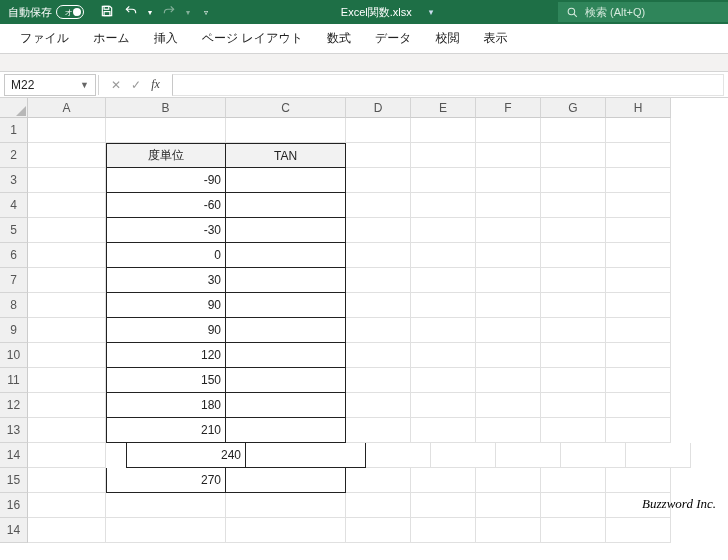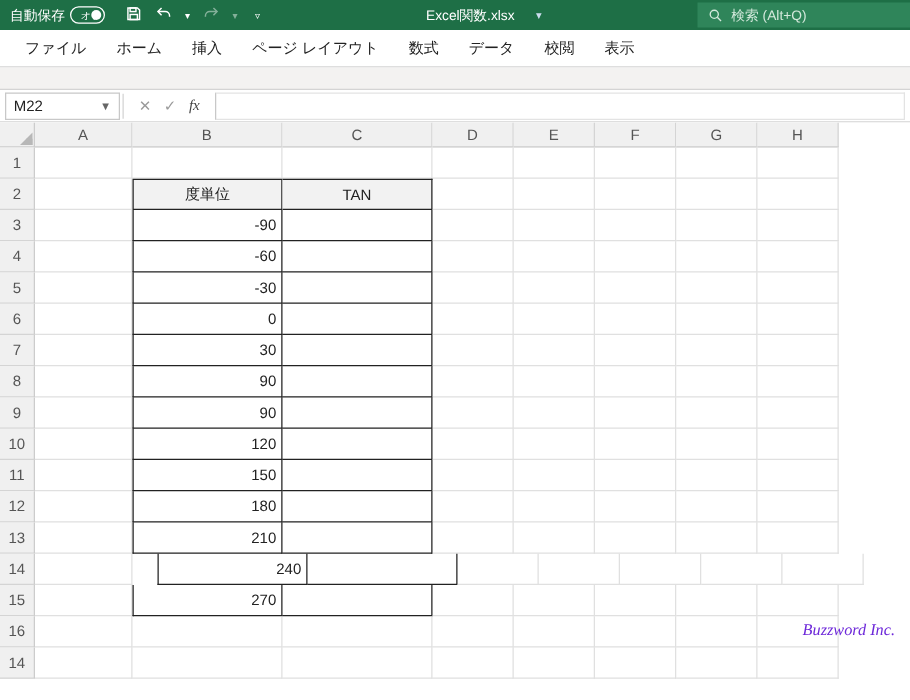--- a/index.html
+++ b/index.html
@@ -41,21 +41,21 @@
   .cells { position:absolute; left:28px; top:20px;}
   .row { display:flex;}
   .cell { border-right:1px solid #e0e0e0; border-bottom:1px solid #e0e0e0; display:flex; align-items:center; padding:0 4px; font-size:12px; overflow:hidden; white-space:nowrap;}
   .thick-top{border-top:1px solid #222!important;}
   .thick-left{border-left:1px solid #222!important;}
   .thick-right{border-right:1px solid #222!important;}
   .thick-bottom{border-bottom:1px solid #222!important;}
   .hdr-cell{background:#f2f2f2;justify-content:center;}
   .num{justify-content:flex-end;}
 
-  .watermark{position:absolute;right:12px;bottom:48px;color:#6d28d9;font-style:italic;font-family:"Times New Roman",serif;font-size:13px;}
+  .watermark{position:absolute;right:12px;bottom:48px;color:#000000;font-style:italic;font-family:"Times New Roman",serif;font-size:13px;}
 </style>
 </head>
 <body>
 
 <div class="titlebar">
   <div class="autosave">
     <span>自動保存</span>
     <span class="toggle">オフ</span>
   </div>
   <div class="qat">

